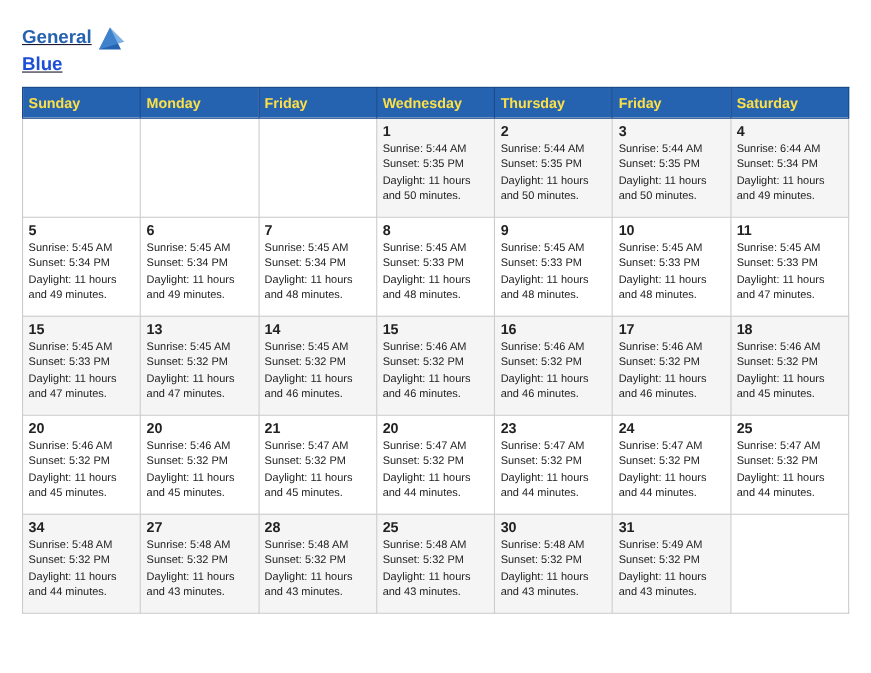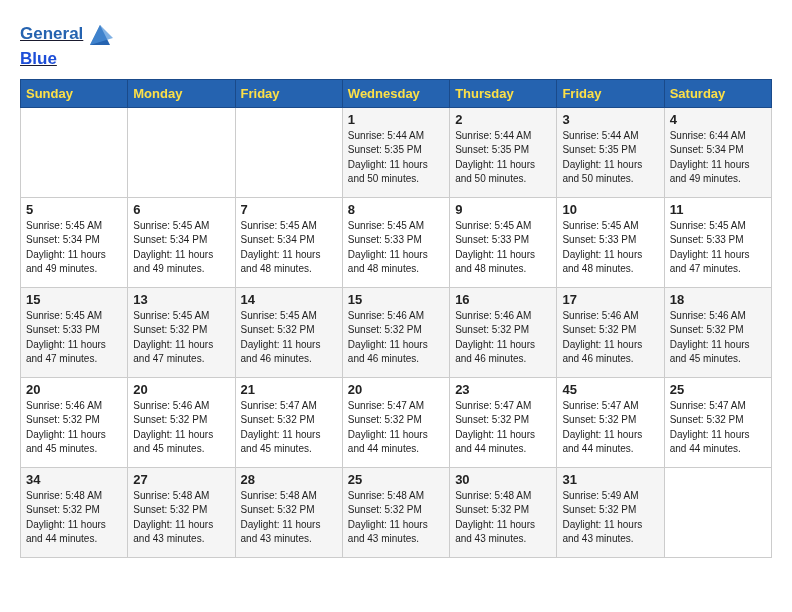--- a/index.html
+++ b/index.html
@@ -287,21 +287,21 @@
 and 44 minutes.</div>
         </td>
         <td>
           <span class="day-num">23</span>
           <div class="day-info">Sunrise: 5:47 AM
 Sunset: 5:32 PM
 Daylight: 11 hours
 and 44 minutes.</div>
         </td>
         <td>
-          <span class="day-num">45</span>
+          <span class="day-num">24</span>
           <div class="day-info">Sunrise: 5:47 AM
 Sunset: 5:32 PM
 Daylight: 11 hours
 and 44 minutes.</div>
         </td>
         <td>
           <span class="day-num">25</span>
           <div class="day-info">Sunrise: 5:47 AM
 Sunset: 5:32 PM
 Daylight: 11 hours

